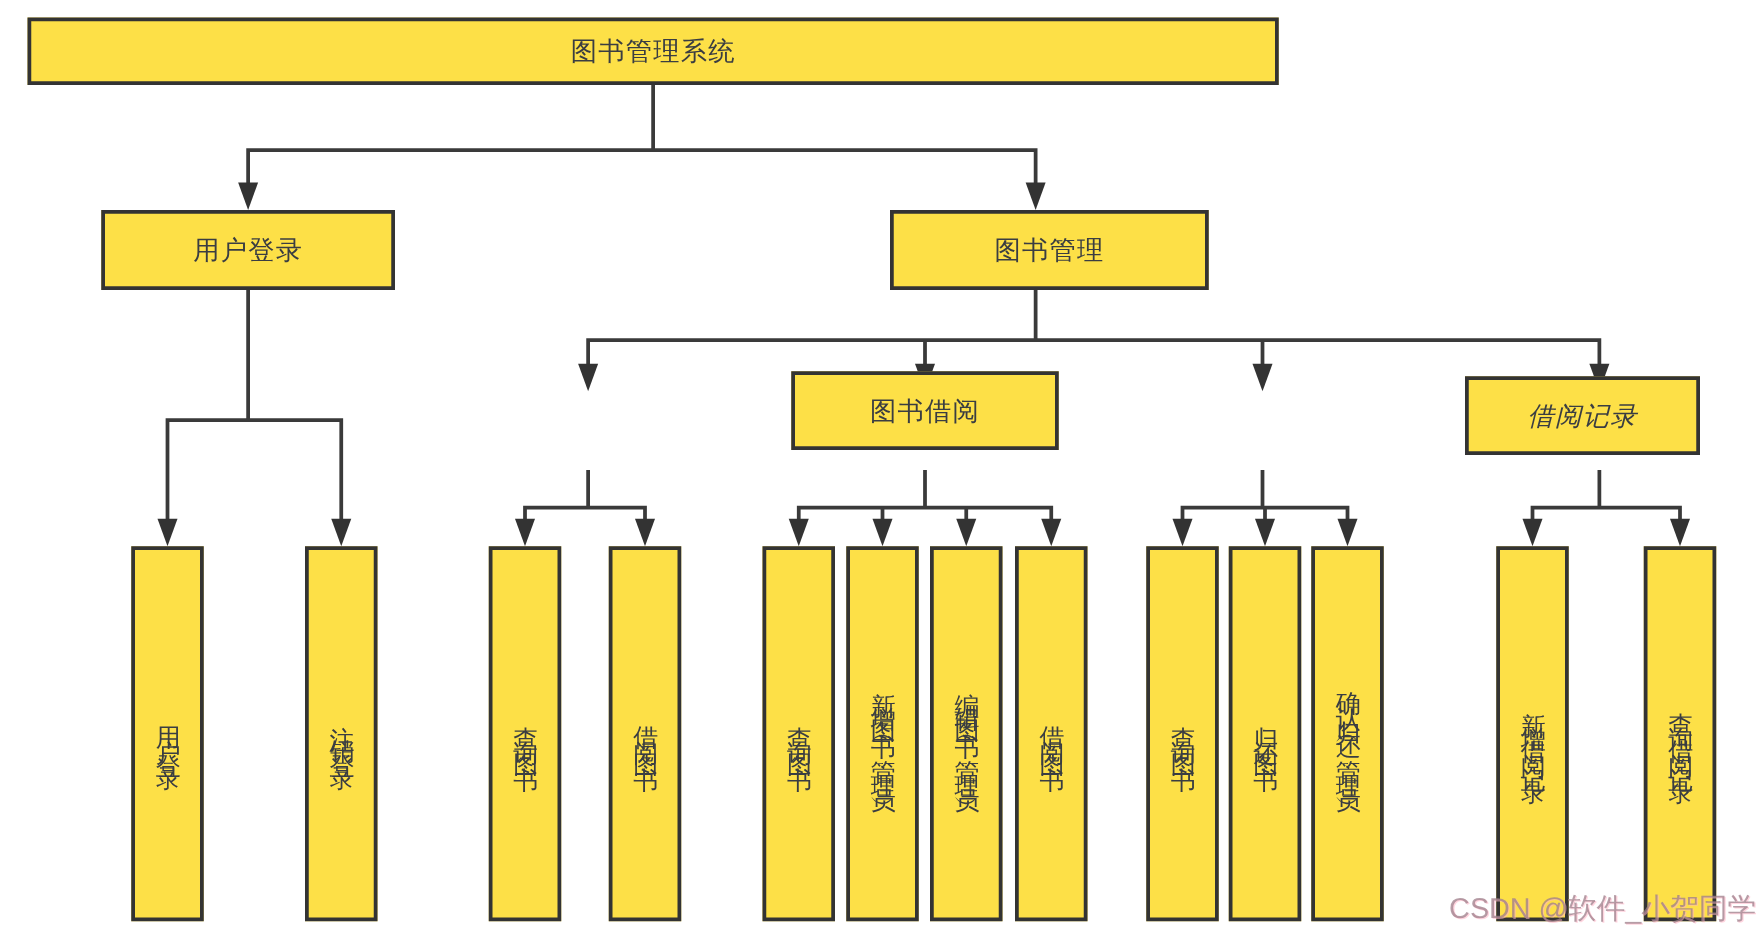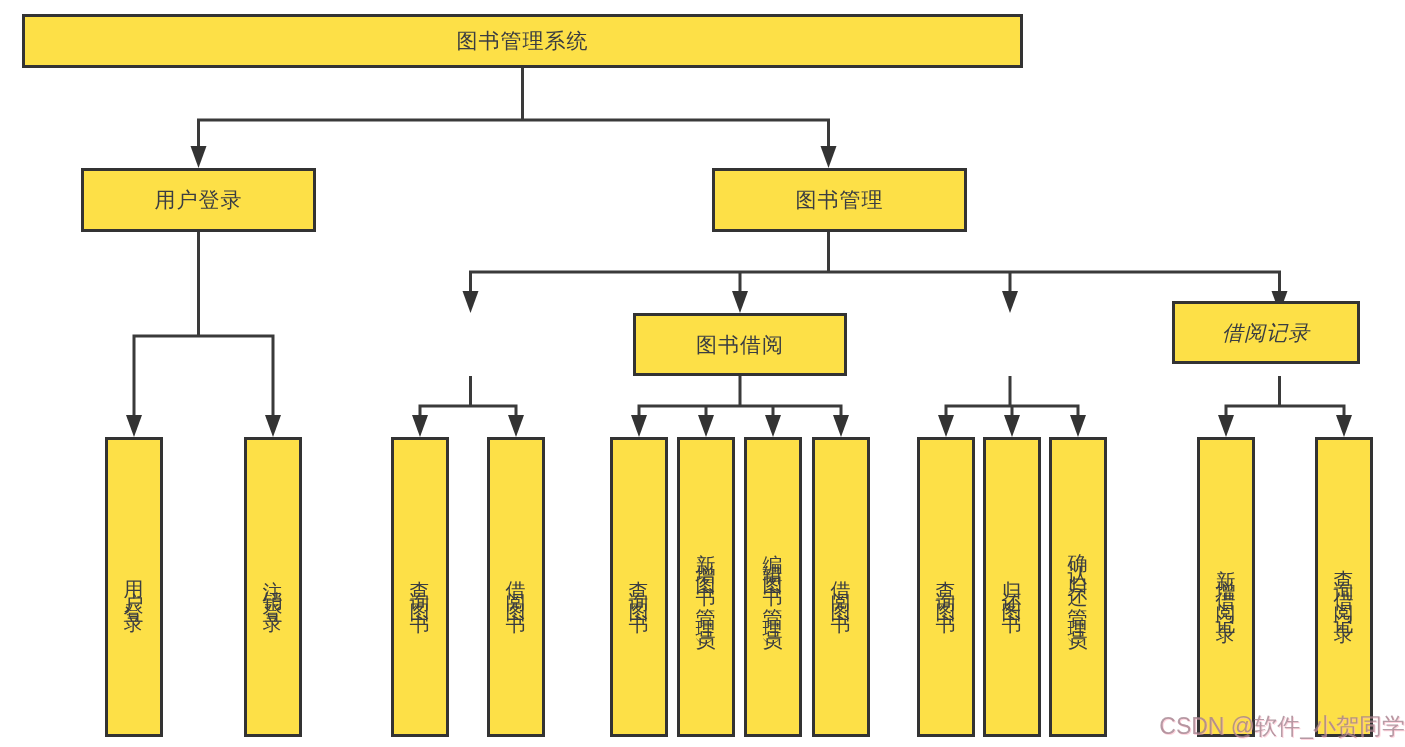--- a/index.html
+++ b/index.html
@@ -92,21 +92,21 @@
     <span>图书管理系统</span>
   </div>
 
   <div class="node h" style="left:81px;top:168px;width:235px;height:64px;">
     <span>用户登录</span>
   </div>
   <div class="node h" style="left:712px;top:168px;width:255px;height:64px;">
     <span>图书管理</span>
   </div>
 
-  <div class="node h" style="left:633px;top:313px;width:214px;height:63px;">
+  <div class="node h" style="left:633px;top:297px;width:214px;height:63px;">
     <span>图书借阅</span>
   </div>
   <div class="node h" style="left:1172px;top:301px;width:188px;height:63px;font-style:italic;">
     <span>借阅记录</span>
   </div>
 
   <div class="node leaf" style="left:105px;top:437px;width:58px;height:300px;">
     <span>用户登录</span>
   </div>
   <div class="node leaf" style="left:244px;top:437px;width:58px;height:300px;">

